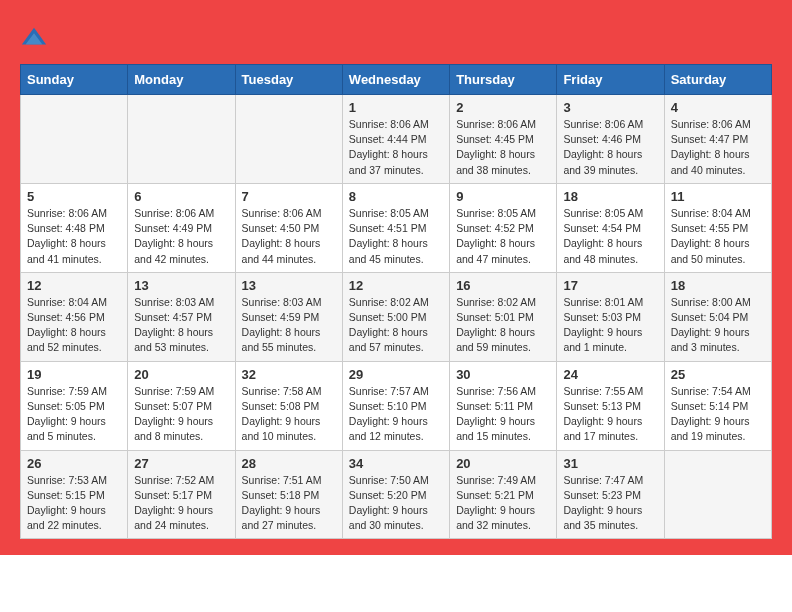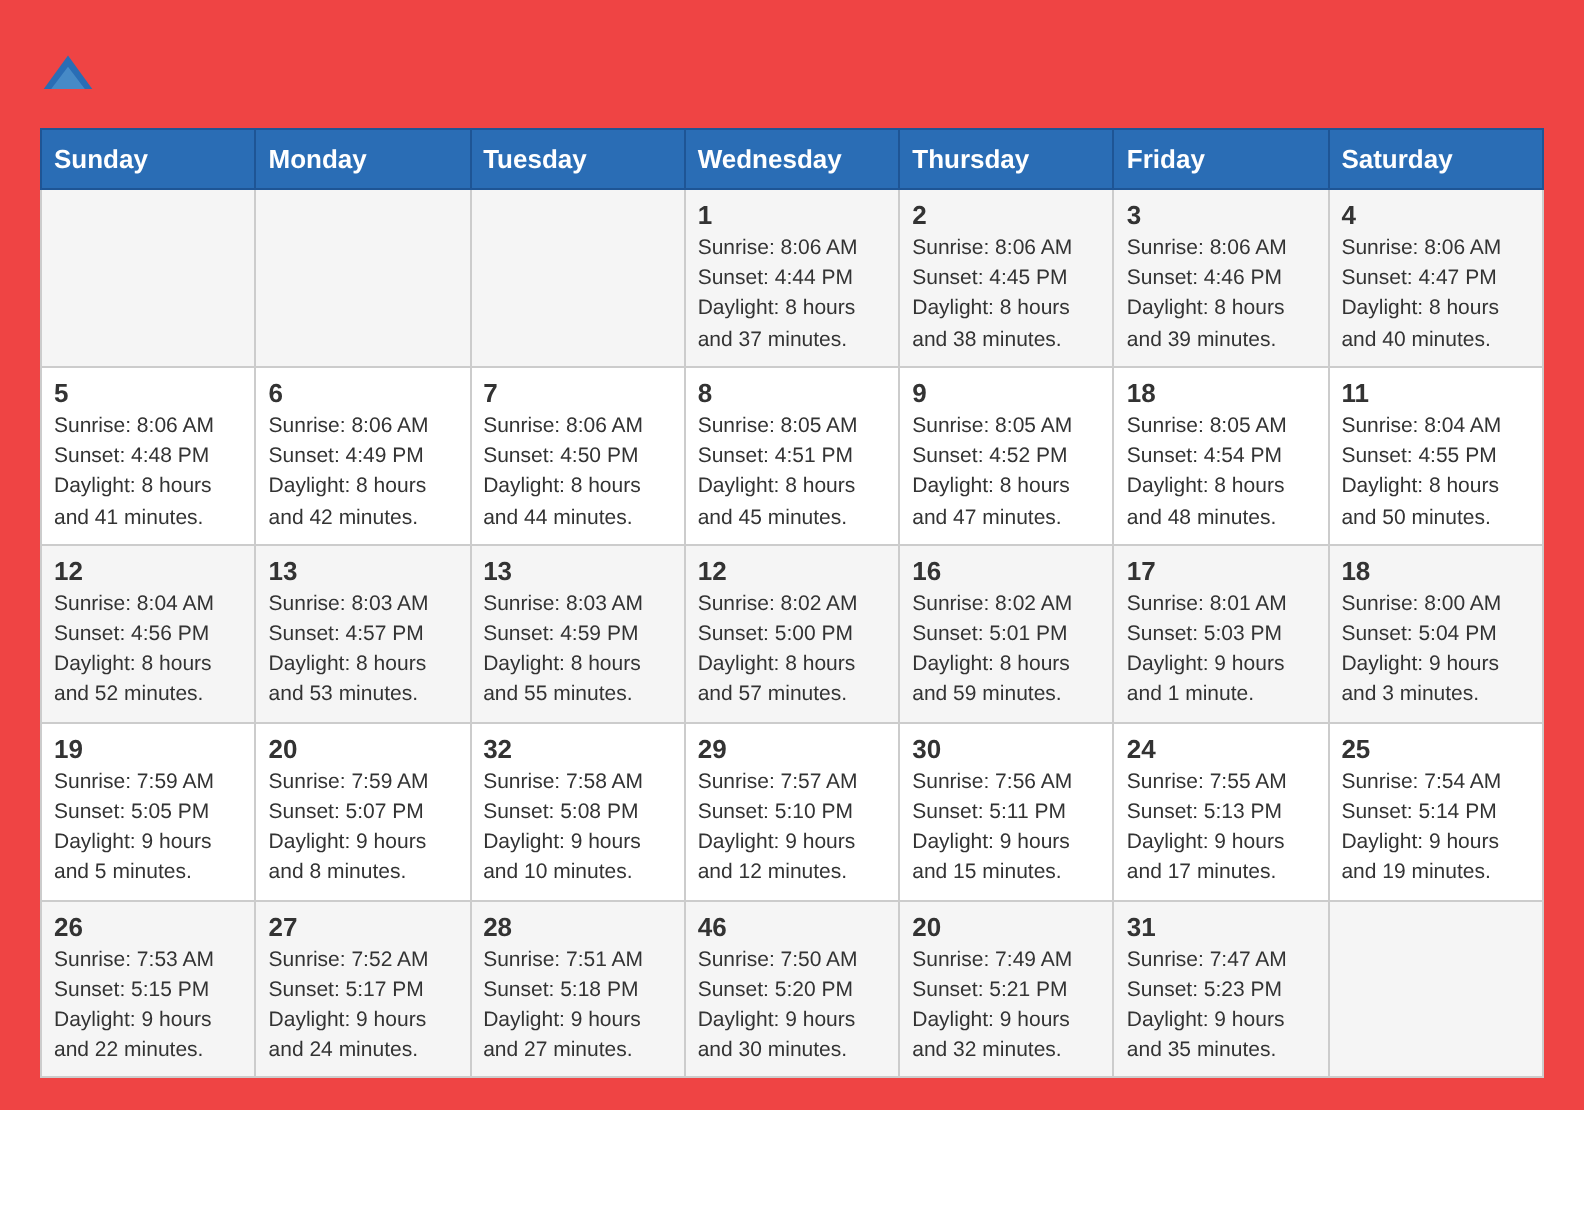--- a/index.html
+++ b/index.html
@@ -255,21 +255,21 @@
           </td>
           <td>
             <span class="day-num">27</span>
             <div class="day-info">Sunrise: 7:52 AM<br>Sunset: 5:17 PM<br>Daylight: 9 hours and 24 minutes.</div>
           </td>
           <td>
             <span class="day-num">28</span>
             <div class="day-info">Sunrise: 7:51 AM<br>Sunset: 5:18 PM<br>Daylight: 9 hours and 27 minutes.</div>
           </td>
           <td>
-            <span class="day-num">46</span>
+            <span class="day-num">34</span>
             <div class="day-info">Sunrise: 7:50 AM<br>Sunset: 5:20 PM<br>Daylight: 9 hours and 30 minutes.</div>
           </td>
           <td>
             <span class="day-num">20</span>
             <div class="day-info">Sunrise: 7:49 AM<br>Sunset: 5:21 PM<br>Daylight: 9 hours and 32 minutes.</div>
           </td>
           <td>
             <span class="day-num">31</span>
             <div class="day-info">Sunrise: 7:47 AM<br>Sunset: 5:23 PM<br>Daylight: 9 hours and 35 minutes.</div>
           </td>

